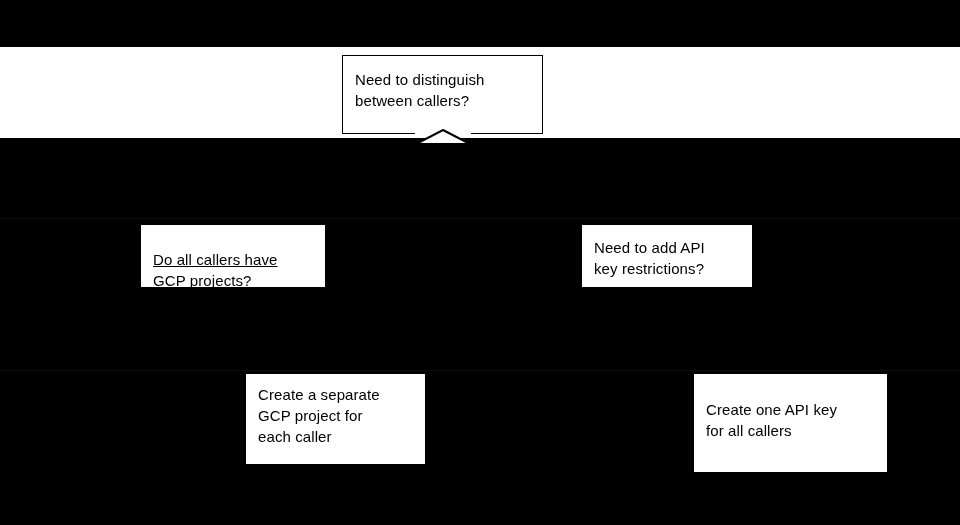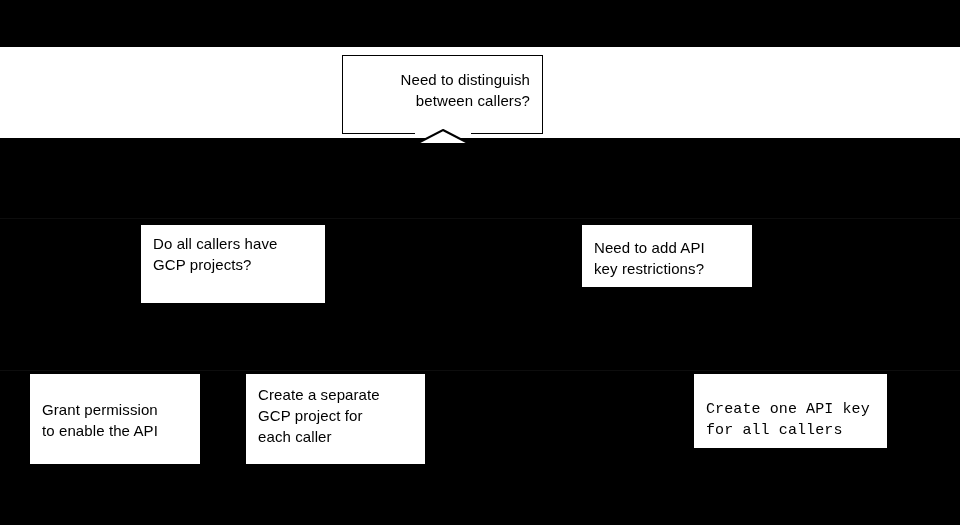--- a/index.html
+++ b/index.html
@@ -50,30 +50,30 @@
     border: 1.6px solid #000000;
   }
 
   
   #node-root {
     left: 342px;
     top: 55px;
     width: 201px;
     height: 79px;
     padding-top: 13px;
-    text-align: right;
   }
 
   
   #node-mid-left {
     left: 141px;
     top: 225px;
     width: 184px;
-    height: 78px;
-    padding-top: 8px;
+    height: 62px;
+    padding-top: 24px;
+    text-decoration: underline;
   }
   #node-mid-right {
     left: 582px;
     top: 225px;
     width: 170px;
     height: 62px;
     padding-top: 12px;
   }
 
   
@@ -94,23 +94,22 @@
     left: 478px;
     top: 374px;
     width: 179px;
     height: 90px;
     padding-top: 25px;
   }
   #node-leaf-4 {
     left: 694px;
     top: 374px;
     width: 193px;
-    height: 74px;
+    height: 98px;
     padding-top: 25px;
-    font-family: Liberation Mono, monospace;
   }
 
   
   .chevron {
     position: absolute;
     left: 415px;
     top: 129px;
     width: 56px;
     height: 16px;
   }
@@ -135,22 +134,20 @@
       <rect x="0" y="14" width="56" height="2" fill="#000000"></rect>
     </svg>
   </div>
 
   <div class="node" id="node-mid-left">Do all callers have
 GCP projects?</div>
 
   <div class="node" id="node-mid-right">Need to add API
 key restrictions?</div>
 
-  <div class="node" id="node-leaf-1">Grant permission
-to enable the API</div>
 
   <div class="node" id="node-leaf-2">Create a separate
 GCP project for
 each caller</div>
 
 
   <div class="node" id="node-leaf-4">Create one API key
 for all callers</div>
 
 </div>

